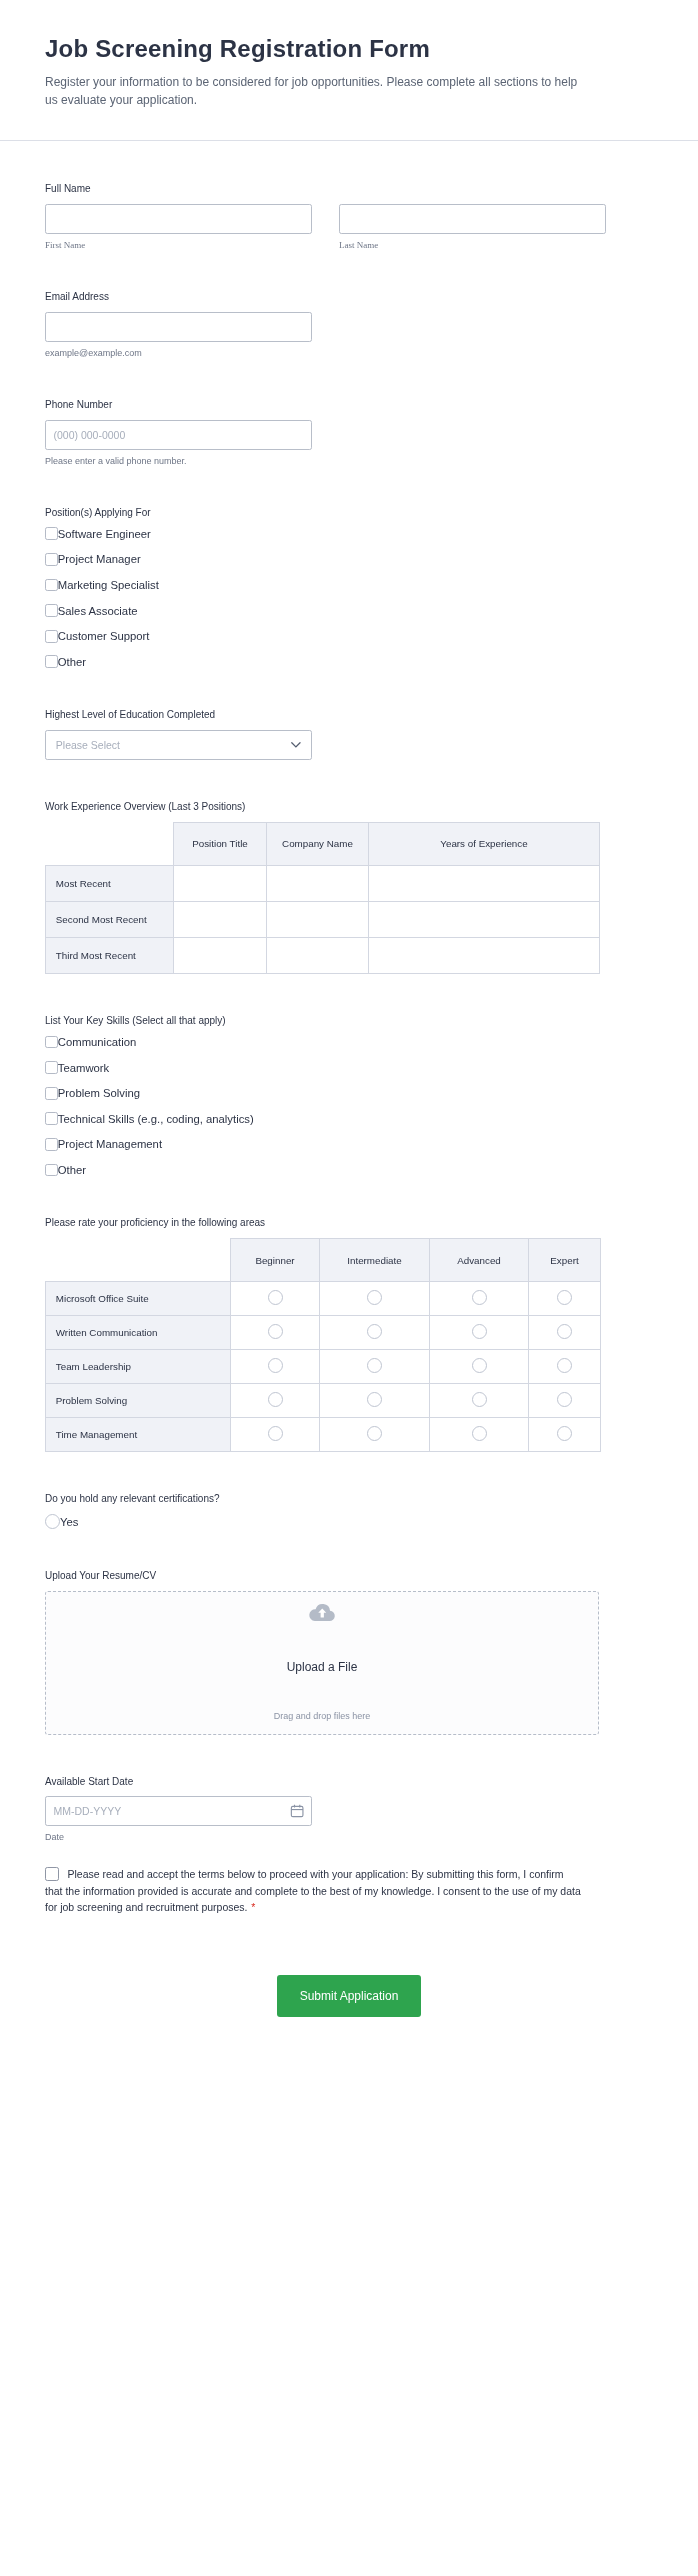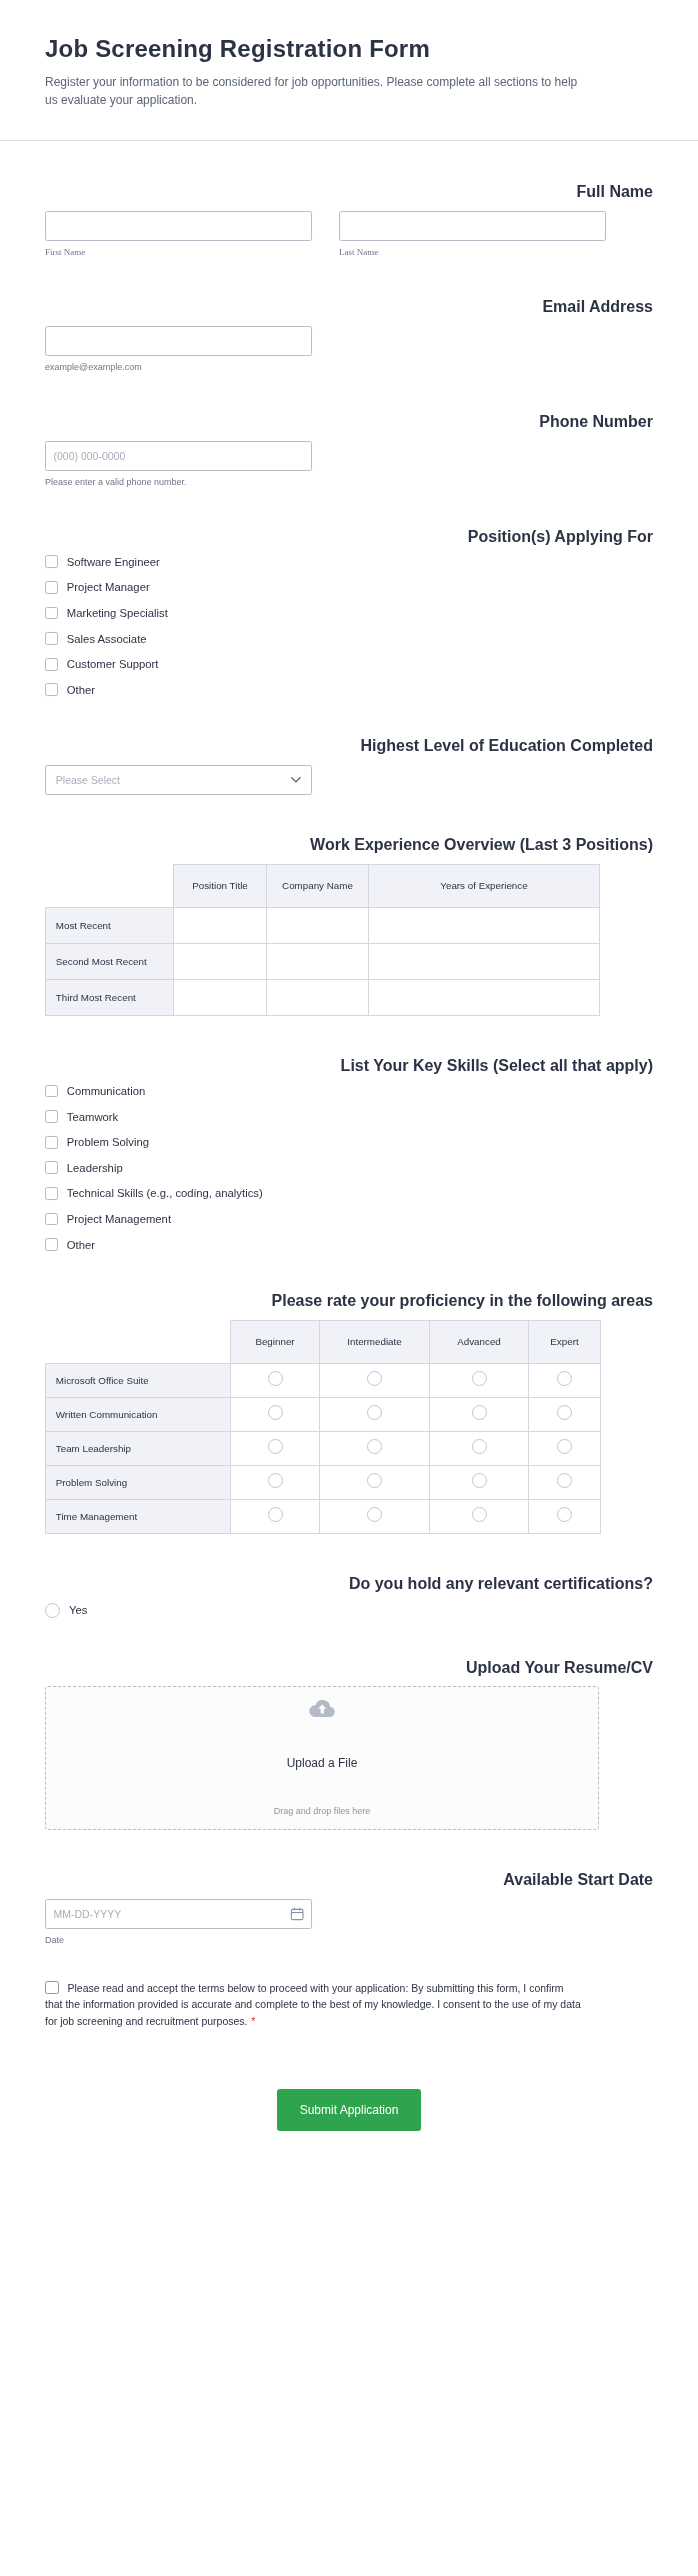--- a/index.html
+++ b/index.html
@@ -13,34 +13,34 @@
 
   
   .form-header { padding:35px 45px 31.5px; }
   .form-title { font-size:24px; font-weight:700; color:#2c3345; letter-spacing:0.2px; }
   .form-subtitle { margin-top:9.8px; font-size:12px; line-height:1.5; color:#5b6474; max-width:533px; }
   .header-divider { border-bottom:0.8px solid #dcdfe7; width:698px; }
 
   
   .content { padding:42px 45px 0; }
   .field { margin-bottom:41px; }
-  .q-label { font-size:16px; font-weight:700; color:#2c3345; margin-bottom:9.8px;text-align:right; }
+  .q-label { font-size:10px; font-weight:400; color:#2c3345; margin-bottom:9.8px; }
   .sublabel { font-size:9px; color:#6e7687; margin-top:6px; }
 
   input.text-input {
     height:30px; border:0.8px solid #b8bec9; border-radius:2.3px;
     padding:0 7.5px; font-size:10.5px; color:#2c3345; background:#fff;
     outline:none; font-family:inherit; width:267px;
   }
   input.text-input::placeholder { color:#a7aebb; }
   .name-row { display:flex; gap:27px;font-family:Liberation Serif, serif; }
   .name-col { display:flex; flex-direction:column; }
 
   
-  .opt { display:flex; align-items:center; gap:9px; margin-bottom:12.8px; cursor:pointer; }
+  .opt { display:flex; align-items:center; margin-bottom:12.8px; cursor:pointer; }
   .opt:last-child { margin-bottom:0; }
   .cb { width:12.8px; height:12.8px; border:0.8px solid #b4bac6; border-radius:2.3px; background:#fff; flex:0 0 auto; }
   .radio-circle { width:15px; height:15px; border:0.8px solid #bfc5d1; border-radius:50%; background:#fff; flex:0 0 auto; }
   .opt-label { font-size:11.3px; color:#2c3345; }
 
   
   .select-box {
     width:267px; height:30px; border:0.8px solid #b8bec9; border-radius:2.3px;
     display:flex; align-items:center; justify-content:space-between;
     padding:0 9.8px; cursor:pointer; background:#fff;
@@ -213,24 +213,20 @@
         <span class="cb"></span>
         <span class="opt-label">Communication</span>
       </div>
       <div class="opt">
         <span class="cb"></span>
         <span class="opt-label">Teamwork</span>
       </div>
       <div class="opt">
         <span class="cb"></span>
         <span class="opt-label">Problem Solving</span>
-      </div>
-      <div class="opt">
-        <span class="cb"></span>
-        <span class="opt-label">Leadership</span>
       </div>
       <div class="opt">
         <span class="cb"></span>
         <span class="opt-label">Technical Skills (e.g., coding, analytics)</span>
       </div>
       <div class="opt">
         <span class="cb"></span>
         <span class="opt-label">Project Management</span>
       </div>
       <div class="opt">
@@ -310,21 +306,21 @@
       <div class="upload-box">
         <svg width="28.5" height="20" viewBox="0 0 38 27" fill="none">
           <path d="M29.5 10.6A10 10 0 0 0 10 8.4 8 8 0 0 0 9 24.4h19.5a6.9 6.9 0 0 0 1-13.8z" fill="#b4bbc7"></path>
           <path d="M19 7.5l5.4 5.6h-3.2v6.4h-4.4v-6.4h-3.2z" fill="#ffffff"></path>
         </svg>
         <div class="upload-title">Upload a File</div>
         <div class="upload-hint">Drag and drop files here</div>
       </div>
     </div>
 
-    <div class="field" style="margin-bottom:35px;">
+    <div class="field" style="margin-bottom:24px;">
       <div class="q-label">Available Start Date</div>
       <div class="date-wrap">
         <input type="text" class="text-input" placeholder="MM-DD-YYYY" style="">
         <svg class="cal-icon" width="14.3" height="14.3" viewBox="0 0 19 19" fill="none">
           <rect x="1.8" y="3.2" width="15.4" height="13.6" rx="2" stroke="#8a93a5" stroke-width="1.5"></rect>
           <line x1="1.8" y1="7.4" x2="17.2" y2="7.4" stroke="#8a93a5" stroke-width="1.5"></line>
           <line x1="6" y1="1" x2="6" y2="4.6" stroke="#8a93a5" stroke-width="1.5"></line>
           <line x1="13" y1="1" x2="13" y2="4.6" stroke="#8a93a5" stroke-width="1.5"></line>
         </svg>
       </div>

